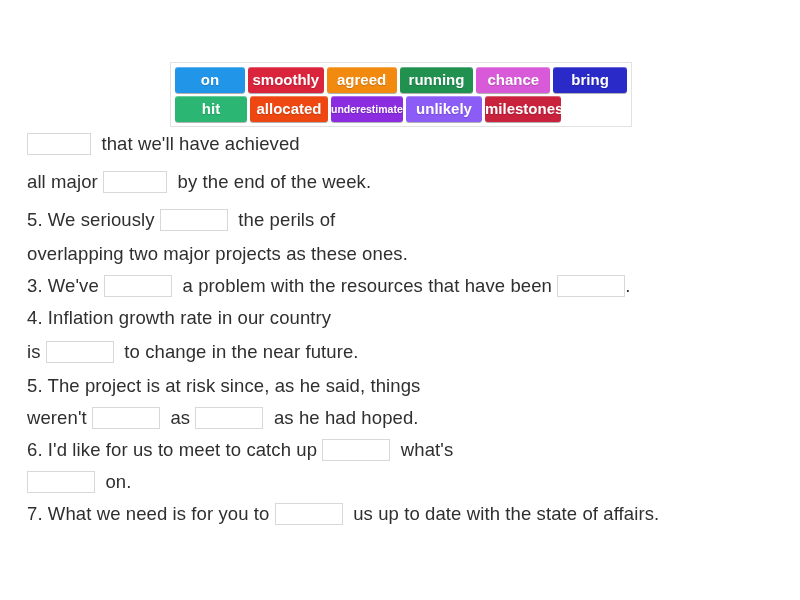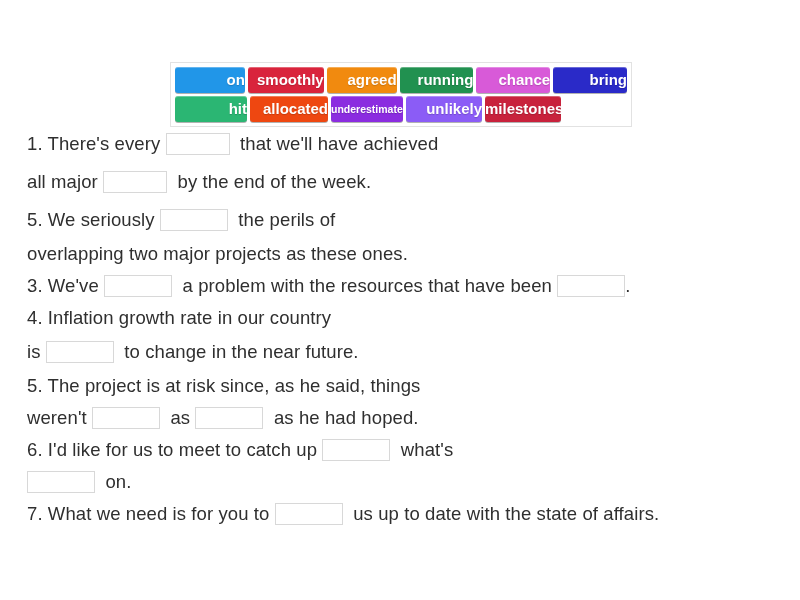--- a/index.html
+++ b/index.html
@@ -31,21 +31,21 @@
     flex-wrap: nowrap;
     gap: 3px;
     margin-bottom: 3px;
   }
   .bank-row:last-child { margin-bottom: 0; }
 
   .tile {
     position: relative;
     height: 26px;
     line-height: 26px;
-    text-align: right;
+    text-align: center;
     color: #ffffff;
     font-weight: bold;
     font-size: 15px;
     border-radius: 3px;
     box-shadow: 0 1px 0 rgba(0,0,0,0.30), inset 0 1px 0 rgba(255,255,255,0.30);
     white-space: nowrap;
     overflow: hidden;
     text-shadow: 0 1px 1px rgba(0,0,0,0.18);
     cursor: pointer;
     user-select: none;
@@ -93,21 +93,21 @@
     <div class="bank-row">
       <div class="tile" style="width: 72px; background: rgb(43, 182, 115); color: rgb(255, 255, 255);">hit</div>
       <div class="tile" style="width: 78px; background: rgb(238, 71, 17); color: rgb(255, 255, 255);">allocated</div>
       <div class="tile small" style="width: 72px; background: rgb(139, 44, 224); color: rgb(255, 255, 255);">underestimated</div>
       <div class="tile" style="width: 76px; background: #8b5cf6; color: rgb(255, 255, 255);">unlikely</div>
       <div class="tile" style="width: 76px; background: rgb(200, 34, 60); color: rgb(255, 255, 255);">milestones</div>
     </div>
   </div>
 
 <div id="sentences" style="position: absolute;">
-    <div class="line" style="position: absolute; left: 0px; top: 0px;"><span class="txt">1. There's every </span><span class="blank" style="width: 64px;"></span><span class="txt">  that we'll have achieved</span></div>
+    <div class="line" style="position: absolute; left: 0px; top: 0px;"><span class="blank" style="width: 64px;"></span><span class="txt">  that we'll have achieved</span></div>
     <div class="line" style="position: absolute; left: 0px; top: 38px; text-align: center;"><span class="txt">all major </span><span class="blank" style="width: 64px;"></span><span class="txt">  by the end of the week.</span></div>
     <div class="line" style="position: absolute; left: 0px; top: 76px;"><span class="txt">5. We seriously </span><span class="blank" style="width: 68px;"></span><span class="txt">  the perils of</span></div>
     <div class="line" style="position: absolute; left: 0px; top: 110px;"><span class="txt">overlapping two major projects as these ones.</span></div>
     <div class="line" style="position: absolute; left: 0px; top: 142px;"><span class="txt">3. We've </span><span class="blank" style="width: 68px;"></span><span class="txt">  a problem with the resources that have been </span><span class="blank" style="width: 68px;"></span><span class="txt">.</span></div>
     <div class="line" style="position: absolute; left: 0px; top: 174px;"><span class="txt">4. Inflation growth rate in our country</span></div>
     <div class="line" style="position: absolute; left: 0px; top: 208px;"><span class="txt">is </span><span class="blank" style="width: 68px;"></span><span class="txt">  to change in the near future.</span></div>
     <div class="line" style="position: absolute; left: 0px; top: 242px;"><span class="txt">5. The project is at risk since, as he said, things</span></div>
     <div class="line" style="position: absolute; left: 0px; top: 274px;"><span class="txt">weren't </span><span class="blank" style="width: 68px;"></span><span class="txt">  as </span><span class="blank" style="width: 68px;"></span><span class="txt">  as he had hoped.</span></div>
     <div class="line" style="position: absolute; left: 0px; top: 306px;"><span class="txt">6. I'd like for us to meet to catch up </span><span class="blank" style="width: 68px;"></span><span class="txt">  what's</span></div>
     <div class="line" style="position: absolute; left: 0px; top: 338px;"><span class="blank" style="width: 68px;"></span><span class="txt">  on.</span></div>

